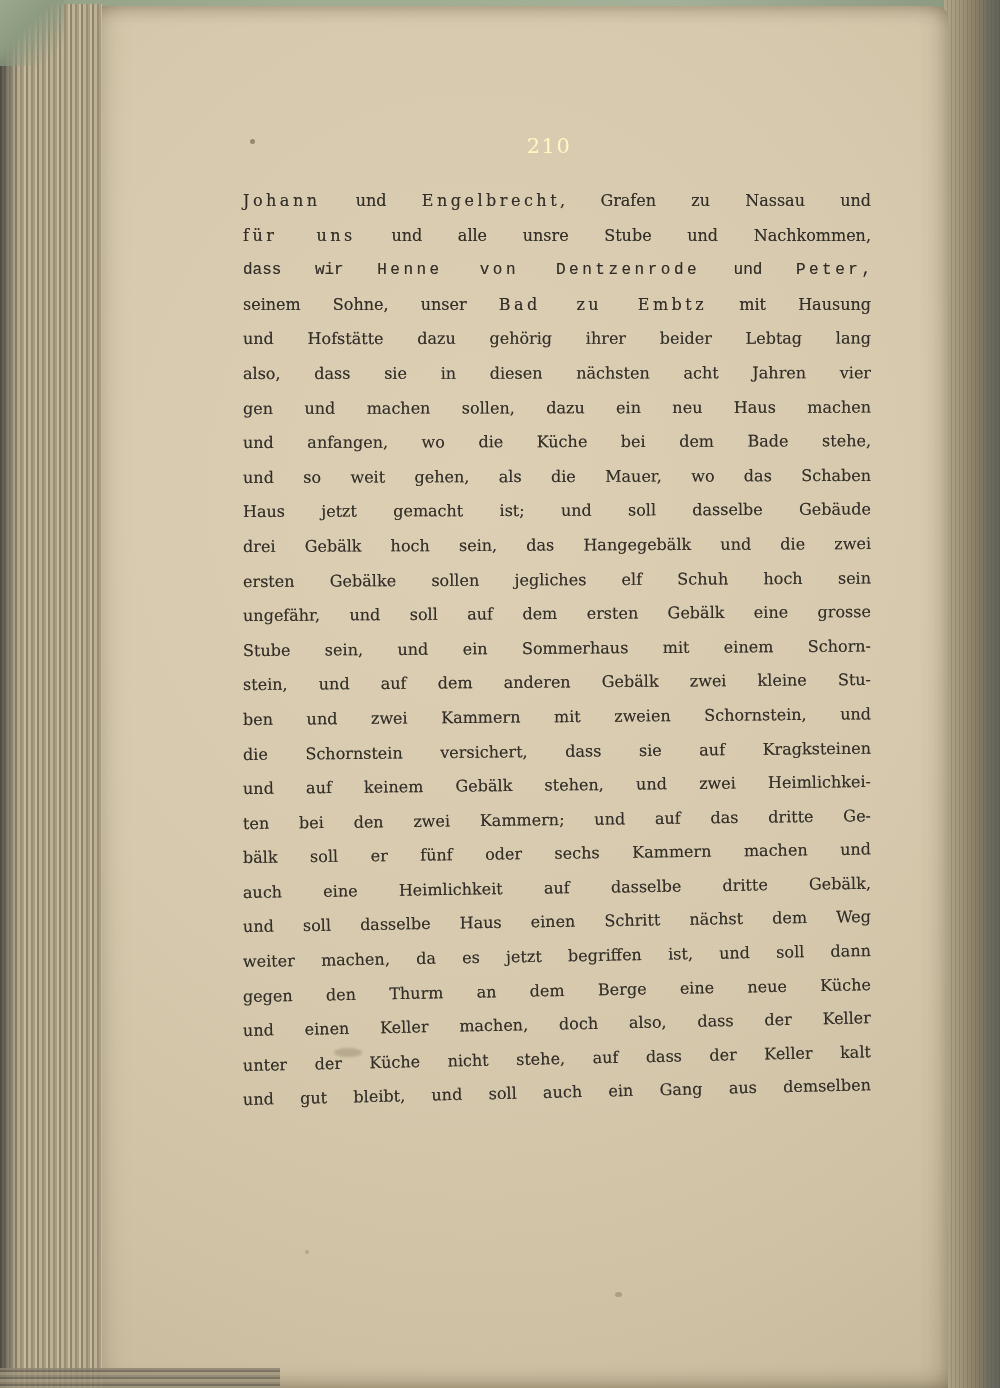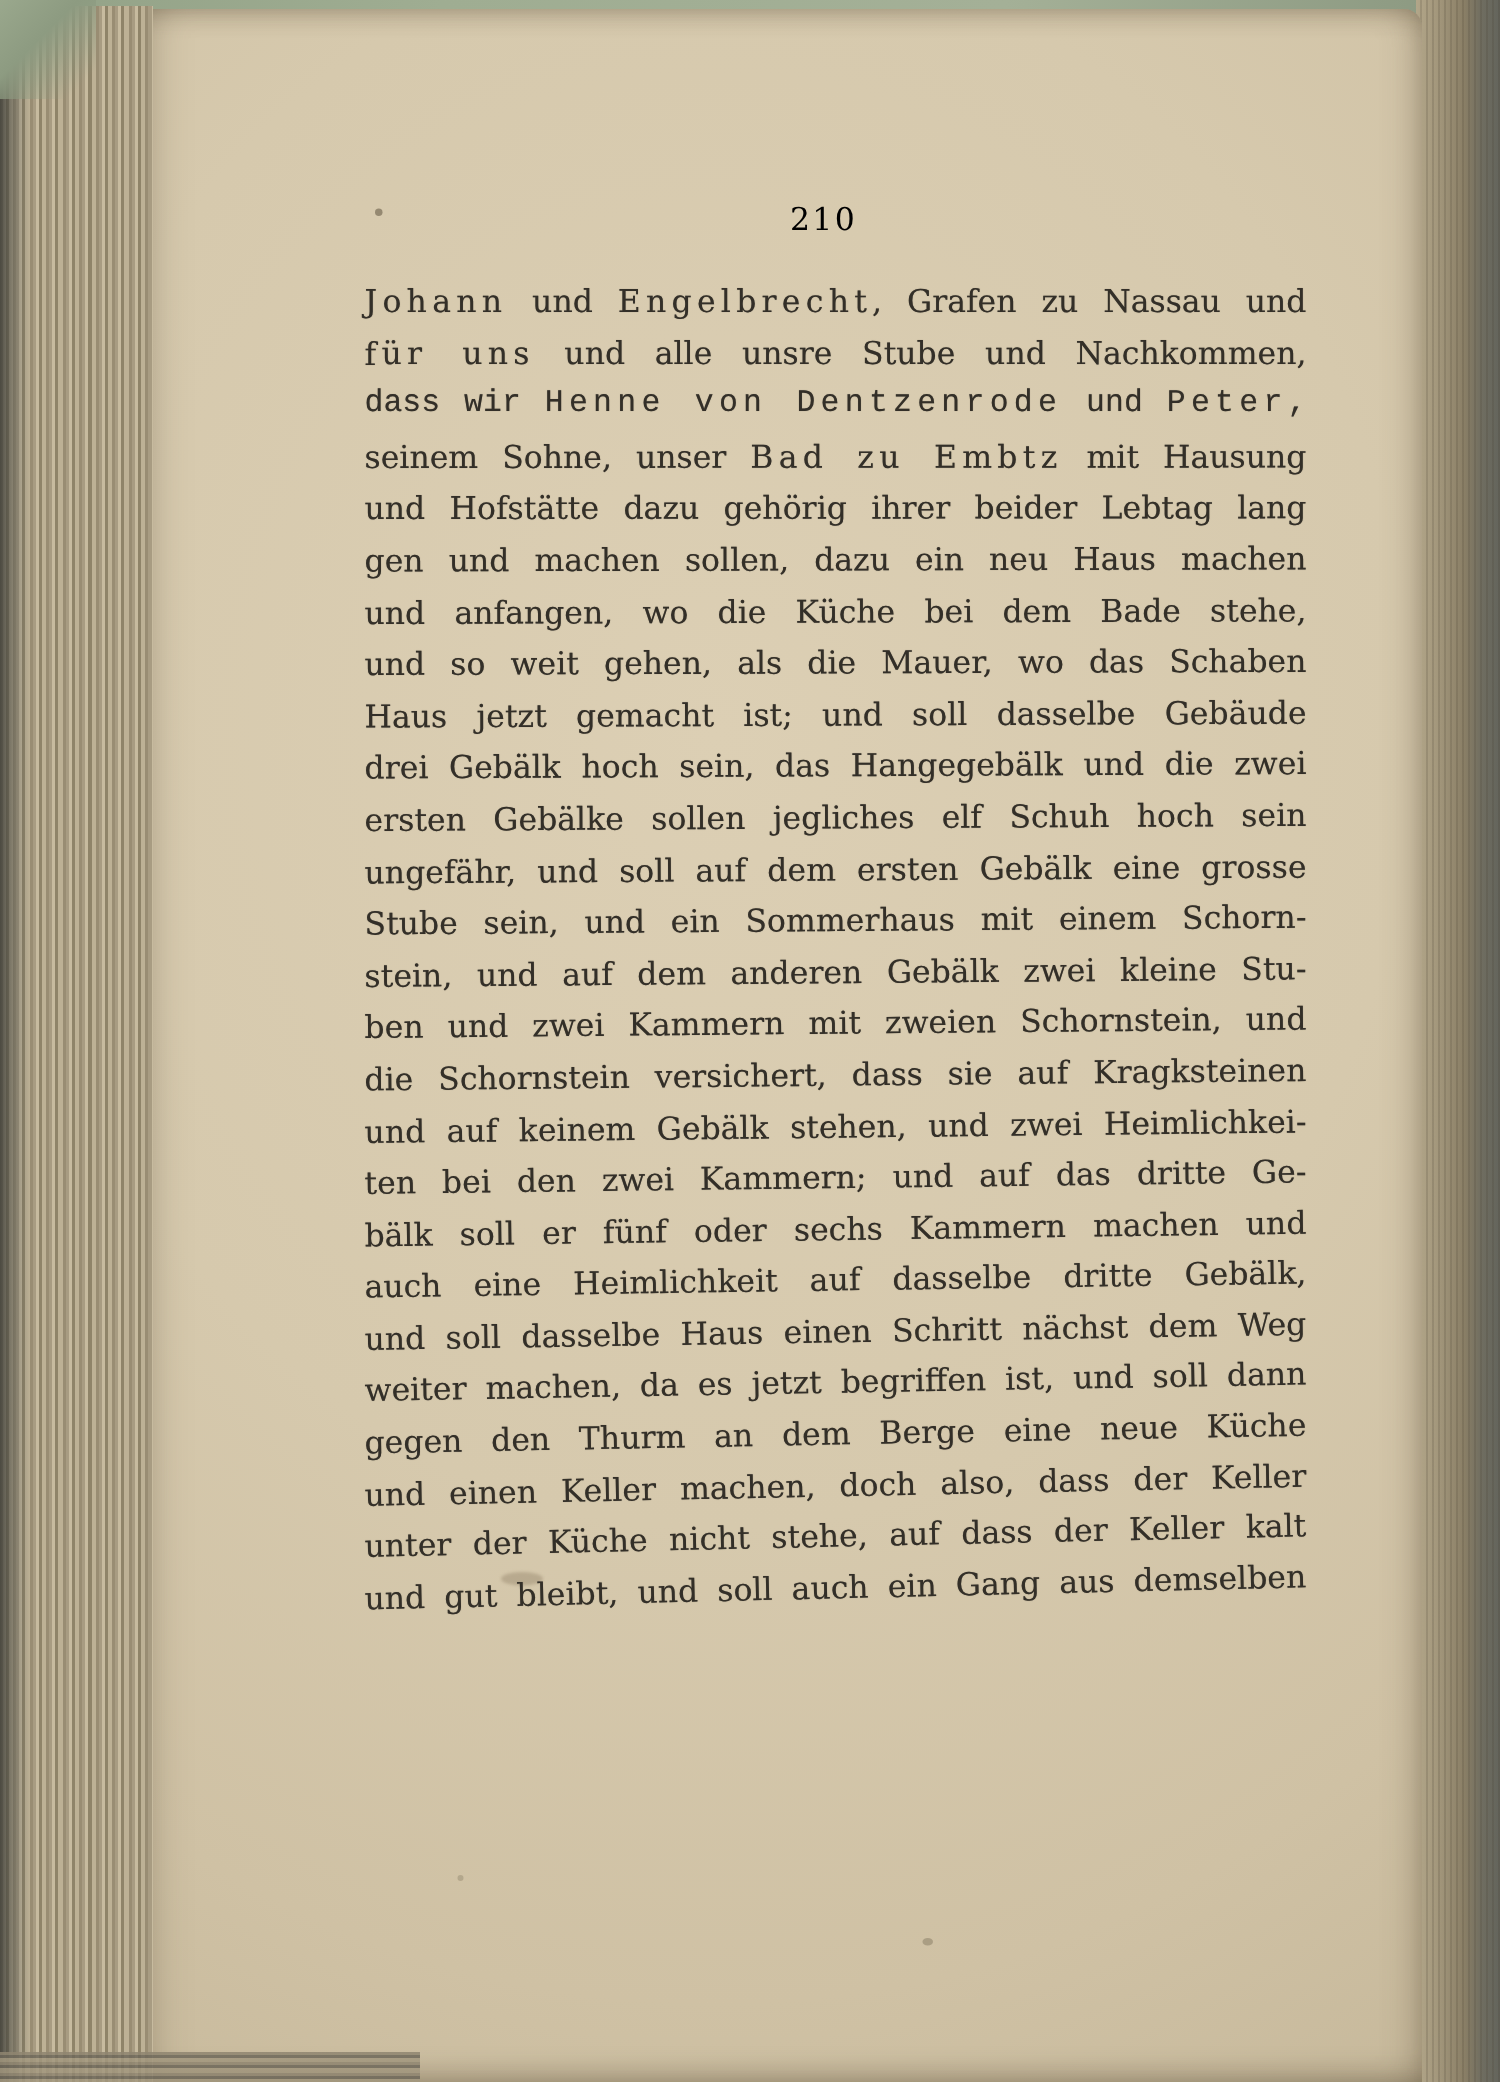--- a/index.html
+++ b/index.html
@@ -49,25 +49,25 @@
       radial-gradient(ellipse 120% 85% at 45% 35%,#dccfb4 0%,#d6c9ad 45%,#cfc1a4 72%,#c2b496 100%);
     border-radius:8px 12px 0 0;
     box-shadow:
       inset 20px 0 30px -18px rgba(80,70,50,.55),
       inset -14px 0 24px -12px rgba(90,78,56,.45),
       inset 0 14px 18px -14px rgba(80,70,50,.35),
       inset 0 -16px 22px -16px rgba(70,60,40,.40);
   }
   .page-number{
     position:absolute;left:243px;top:134px;width:612px;
-    text-align:center;font-size:21px;letter-spacing:1.5px;color:#000000;
+    text-align:center;font-size:21px;letter-spacing:1.5px;color:#fef9c3;
   }
   .textblock{
     position:absolute;left:243px;top:184px;width:628px;
-    font-size:21px;line-height:34.6px;color:#332f28;
+    font-size:16px;line-height:34.6px;color:#332f28;
     text-shadow:0 0 .5px rgba(51,47,40,.55);
   }
   .line{
     text-align:justify;
     text-align-last:justify;
     transform-origin:0 50%;
   }
   .sperr{letter-spacing:3.5px;}
   
   .speck{position:absolute;background:rgba(95,84,64,.55);border-radius:50%;}
@@ -96,20 +96,21 @@
   <div class="smudge"></div>
 
   <div class="page-number">210</div>
 
   <div class="textblock" id="textblock">
       <div class="line" style="transform: rotate(0deg);"><span class="sperr">Johann</span><span> und </span><span class="sperr">Engelbrecht</span><span>, Grafen zu Nassau und</span></div>
       <div class="line" style="transform: rotate(-0.006deg);"><span class="sperr">für uns</span><span> und alle unsre Stube und Nachkommen,</span></div>
       <div class="line" style="transform: rotate(-0.014deg); font-family: Liberation Mono, monospace;"><span>dass wir </span><span class="sperr">Henne von Dentzenrode</span><span> und </span><span class="sperr">Peter</span><span>,</span></div>
       <div class="line" style="transform: rotate(-0.026deg);"><span>seinem Sohne, unser </span><span class="sperr">Bad zu Embtz</span><span> mit Hausung</span></div>
       <div class="line" style="transform: rotate(-0.04deg);"><span>und Hofstätte dazu gehörig ihrer beider Lebtag lang</span></div>
+      <div class="line" style="transform: rotate(-0.079deg);"><span>also, dass sie in diesen nächsten acht Jahren vier</span></div>
       <div class="line" style="transform: rotate(-0.13deg);"><span>gen und machen sollen, dazu ein neu Haus machen</span></div>
       <div class="line" style="transform: rotate(-0.161deg);"><span>und anfangen, wo die Küche bei dem Bade stehe,</span></div>
       <div class="line" style="transform: rotate(-0.194deg);"><span>und so weit gehen, als die Mauer, wo das Schaben</span></div>
       <div class="line" style="transform: rotate(-0.231deg);"><span>Haus jetzt gemacht ist; und soll dasselbe Gebäude</span></div>
       <div class="line" style="transform: rotate(-0.271deg);"><span>drei Gebälk hoch sein, das Hangegebälk und die zwei</span></div>
       <div class="line" style="transform: rotate(-0.315deg);"><span>ersten Gebälke sollen jegliches elf Schuh hoch sein</span></div>
       <div class="line" style="transform: rotate(-0.361deg);"><span>ungefähr, und soll auf dem ersten Gebälk eine grosse</span></div>
       <div class="line" style="transform: rotate(-0.411deg);"><span>Stube sein, und ein Sommerhaus mit einem Schorn-</span></div>
       <div class="line" style="transform: rotate(-0.464deg);"><span>stein, und auf dem anderen Gebälk zwei kleine Stu-</span></div>
       <div class="line" style="transform: rotate(-0.52deg);"><span>ben und zwei Kammern mit zweien Schornstein, und</span></div>

